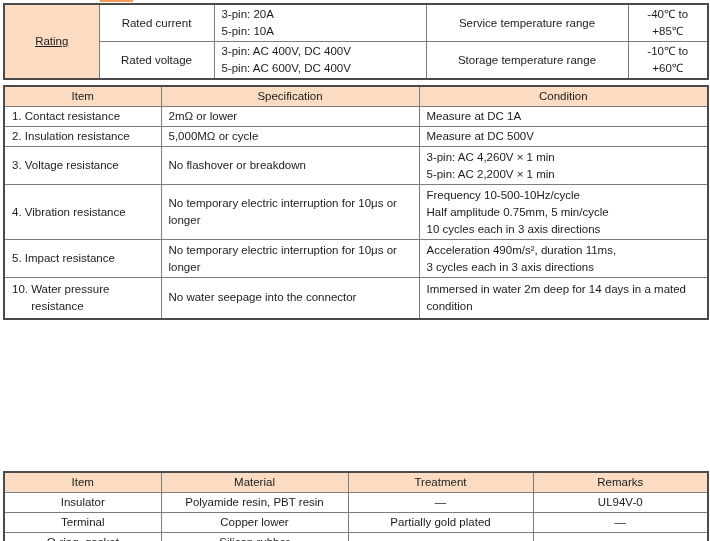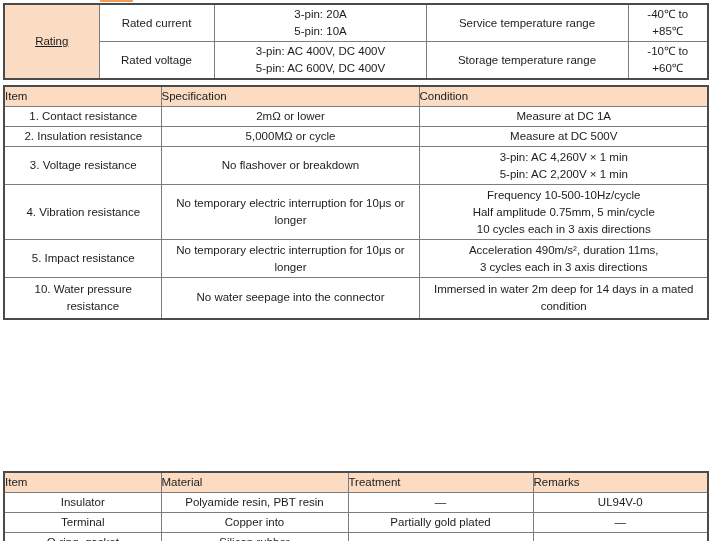--- a/index.html
+++ b/index.html
@@ -12,24 +12,24 @@
     border:2px solid #4a4a4a;
   }
   .t1 { top:3px; }
   .t2 { top:85px; }
   .t3 { top:471px; }
   td, th {
     border:1px solid #7d7d7d;
     font-size:11.5px; font-weight:normal; line-height:17px;
     vertical-align:middle; overflow:hidden; padding:1px 4px;
   }
-  th { background:#fbdcc2; text-align:left; padding:1px 0; }
+  th { background:#fbdcc2; text-align:center; padding:1px 0; }
   .hdr { background:#fbdcc2;text-decoration:underline; }
   .c { text-align:center; }
-  .l { text-align:center; padding-left:7px; padding-right:6px; }
+  .l { text-align:left; padding-left:7px; padding-right:6px; }
   .pre { white-space:pre-wrap; }
   .artifact { position:absolute; left:100px; top:0; width:33px; height:2px; background:#f59a56; }
 </style>
 </head>
 <body>
 
 <div class="artifact"></div>
 
 <table class="tbl t1">
   <colgroup>
@@ -123,21 +123,21 @@
       <th>Remarks</th>
     </tr>
     <tr style="height:16px">
       <td class="c">Insulator</td>
       <td class="c">Polyamide resin, PBT resin</td>
       <td class="c">—</td>
       <td class="c">UL94V-0</td>
     </tr>
     <tr style="height:16px">
       <td class="c">Terminal</td>
-      <td class="c">Copper into</td>
+      <td class="c">Copper lower</td>
       <td class="c">Partially gold plated</td>
       <td class="c">—</td>
     </tr>
     <tr style="height:16px">
       <td class="c">O-ring, gasket</td>
       <td class="c">Silicon rubber</td>
       <td class="c">—</td>
       <td class="c">—</td>
     </tr>
   </tbody>

